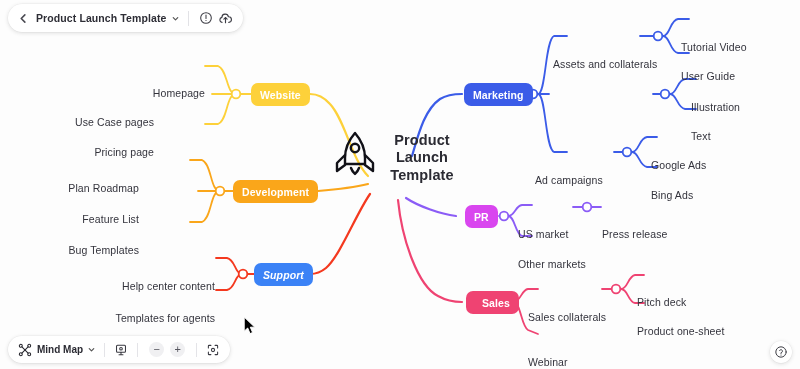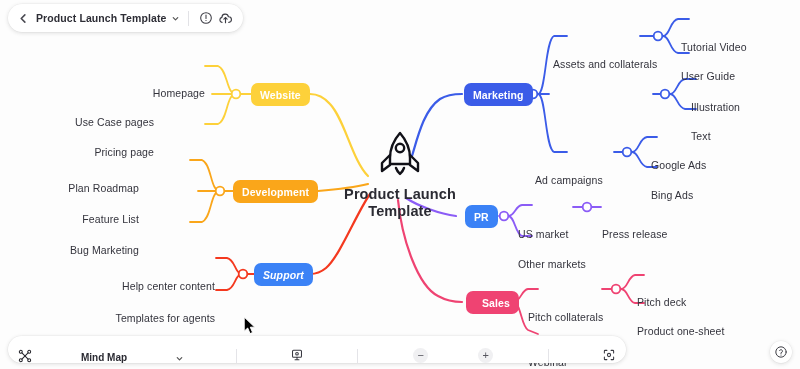--- a/index.html
+++ b/index.html
@@ -70,27 +70,26 @@
     margin-right: 3px;
   }
   .tb-icon:last-child { margin-right: 0; }
 
   
   .bottom-bar {
     position: absolute;
     left: 8px; bottom: 6px;
     height: 27px;
     display: flex;
-    align-items: flex-end;
+    align-items: center;
     background: #ffffff;
     border-radius: 14px;
     box-shadow: 0 1px 4px rgba(0,0,0,.13), 0 0 0 .5px rgba(0,0,0,.04);
     padding: 0 9px;
     z-index: 40;
-    gap: 44px;
   }
   .bb-mode-icon {
     width: 15px; height: 15px;
     display: flex; align-items: center; justify-content: center;
     color: #25252c;
   }
   .bb-mode-label {
     font-size: 10px;
     font-weight: 600;
     color: #2b2b33;
@@ -128,21 +127,21 @@
     display: flex; align-items: center; justify-content: center;
     color: #3a3a42;
     cursor: pointer;
     z-index: 40;
   }
 
   
   .root-node {
     position: absolute;
     display: flex;
-    flex-direction: column;
+    flex-direction: row;
     align-items: center;
     z-index: 20;
     cursor: pointer;
   }
   .root-icon { color: #111118; margin-bottom: 6px; }
   .root-label {
     font-size: 14.5px;
     font-weight: 700;
     color: #2b2b33;
     text-align: center;
@@ -288,21 +287,21 @@
   </div>
 
   <div class="branch-node" style="left:254px; top:263px; background:#3b82f6;font-style:italic;">
     <span>Support</span>
   </div>
 
   <div class="branch-node" style="left:464px; top:83px; background:#3b5ce8;">
     <span>Marketing</span>
   </div>
 
-  <div class="branch-node" style="left:465px; top:205px; background:#3b82f6; min-width:32px;">
+  <div class="branch-node" style="left:465px; top:205px; background:#d946ef; min-width:32px;">
     <span>PR</span>
   </div>
 
   <div class="branch-node" style="left:466px; top:291px; background:#ef4372;padding-left:16px;">
     <span>Sales</span>
   </div>
 
   <div class="leaf-node" style="left:177px; top:61px; transform:translateX(-100%) translateX(28px);">
     <span>Homepage</span>
   </div>
@@ -313,21 +312,21 @@
     <span>Pricing page</span>
   </div>
 
   <div class="leaf-node" style="right:661px; top:156px;">
     <span>Plan Roadmap</span>
   </div>
   <div class="leaf-node" style="right:661px; top:187px;">
     <span>Feature List</span>
   </div>
   <div class="leaf-node" style="right:661px; top:218px;">
-    <span>Bug Marketing</span>
+    <span>Bug Templates</span>
   </div>
 
   <div class="leaf-node" style="right:585px; top:254px;">
     <span>Help center content</span>
   </div>
   <div class="leaf-node" style="right:585px; top:286px;">
     <span>Templates for agents</span>
   </div>
 
   <div class="leaf-node" style="left:553px; top:32px;">
@@ -360,21 +359,21 @@
     <span>US market</span>
   </div>
   <div class="leaf-node" style="left:518px; top:232px;">
     <span>Other markets</span>
   </div>
   <div class="leaf-node" style="left:602px; top:202px;">
     <span>Press release</span>
   </div>
 
   <div class="leaf-node" style="left:528px; top:285px;">
-    <span>Pitch collaterals</span>
+    <span>Sales collaterals</span>
   </div>
   <div class="leaf-node" style="left:528px; top:330px;">
     <span>Webinar</span>
   </div>
   <div class="leaf-node" style="left:637px; top:270px;">
     <span>Pitch deck</span>
   </div>
   <div class="leaf-node" style="left:637px; top:299px;text-align:right;">
     <span>Product one-sheet</span>
   </div>

